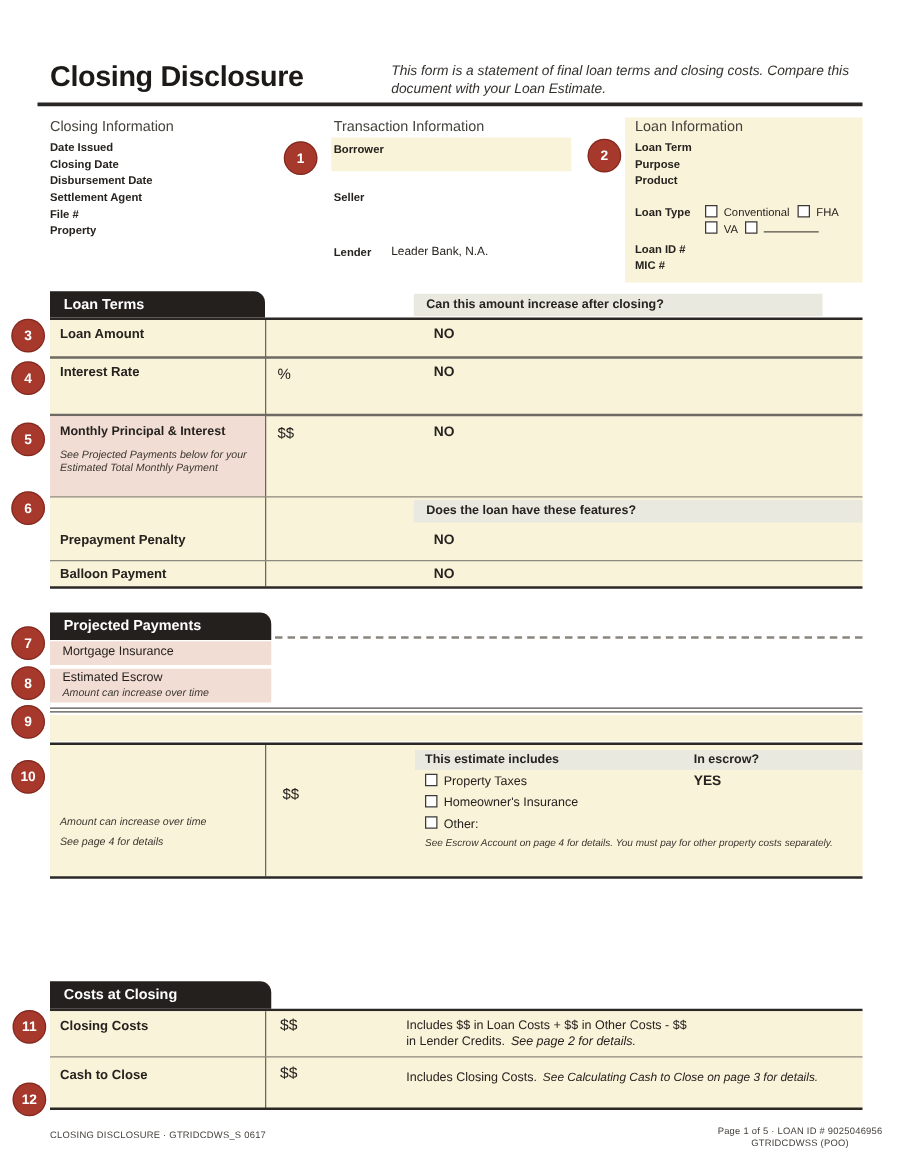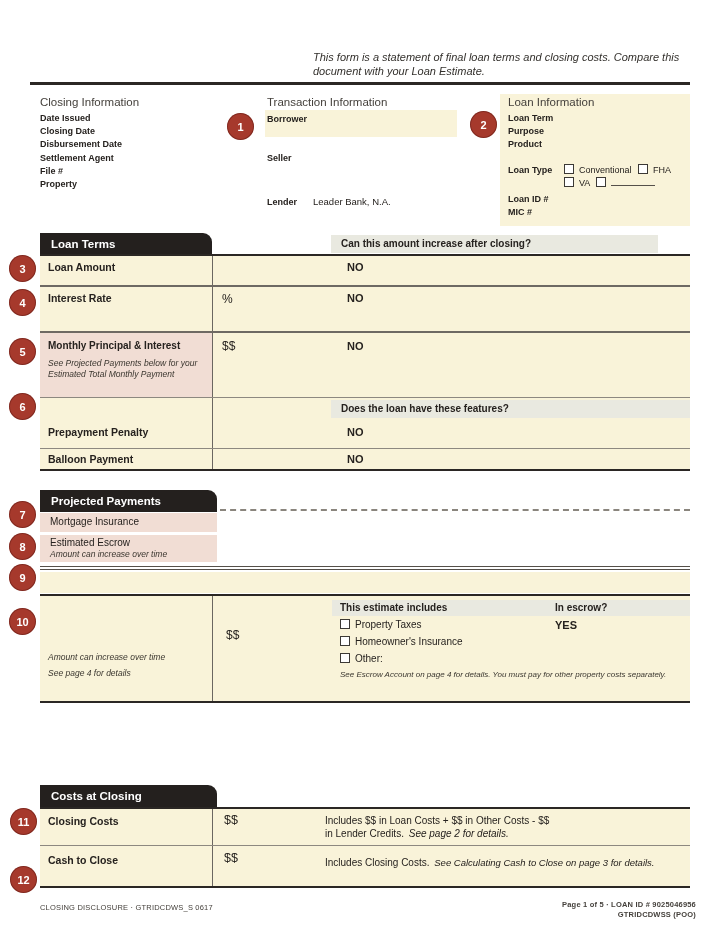--- a/index.html
+++ b/index.html
@@ -39,20 +39,21 @@
   .desc{font-size:10px;line-height:13px;color:#26221f;}
   .it{font-style:italic;}
   .footer{font-size:7.5px;color:#45413c;letter-spacing:.2px;line-height:10px;}
   .dashes{border-top:2px dashed #8a857d;height:0;}
 </style>
 </head>
 <body>
 
 <div class="page">
 
+  <div class="abs title" style="left:40px;top:48px;">Closing Disclosure</div>
   <div class="abs subtitle" style="left:313px;top:50px;width:380px;">
     <div>This form is a statement of final loan terms and closing costs. Compare this</div>
     <div>document with your Loan Estimate.</div>
   </div>
   <div class="abs rule" style="left:30px;top:82px;width:660px;height:3px;"></div>
 
   <div class="abs cream" style="left:500px;top:94px;width:190px;height:132px;"></div>
   <div class="abs cream" style="left:265px;top:110px;width:192px;height:27px;"></div>
 
   <div class="abs heading" style="left:40px;top:96px;">Closing Information</div>
@@ -179,21 +180,21 @@
 
   <div class="abs rowlabel" style="left:48px;top:854px;">Cash to Close</div>
   <div class="abs money" style="left:224px;top:851px;font-size:12.5px;">$$</div>
   <div class="abs desc" style="left:325px;top:856px;width:365px;">
     <span>Includes Closing Costs.</span>
     <span class="it" style="margin-left:2px;font-size:9.5px;">See Calculating Cash to Close on page 3 for details.</span>
   </div>
   <div class="abs rule" style="left:40px;top:886px;width:650px;height:2px;"></div>
 
   <div class="abs footer" style="left:40px;top:903px;">CLOSING DISCLOSURE   ·   GTRIDCDWS_S   0617</div>
-  <div class="abs footer" style="right:24px;top:900px;text-align:right;font-weight:bold;">
+  <div class="abs footer" style="right:14px;top:900px;text-align:center;">
     <div>Page 1 of 5 · LOAN ID # 9025046956</div>
     <div>GTRIDCDWSS (POO)</div>
   </div>
 
   <div class="callout" style="left:227px;top:113px;">1</div>
   <div class="callout" style="left:470px;top:111px;">2</div>
   <div class="callout" style="left:9px;top:255px;">3</div>
   <div class="callout" style="left:9px;top:289px;">4</div>
   <div class="callout" style="left:9px;top:338px;">5</div>
   <div class="callout" style="left:9px;top:393px;">6</div>

